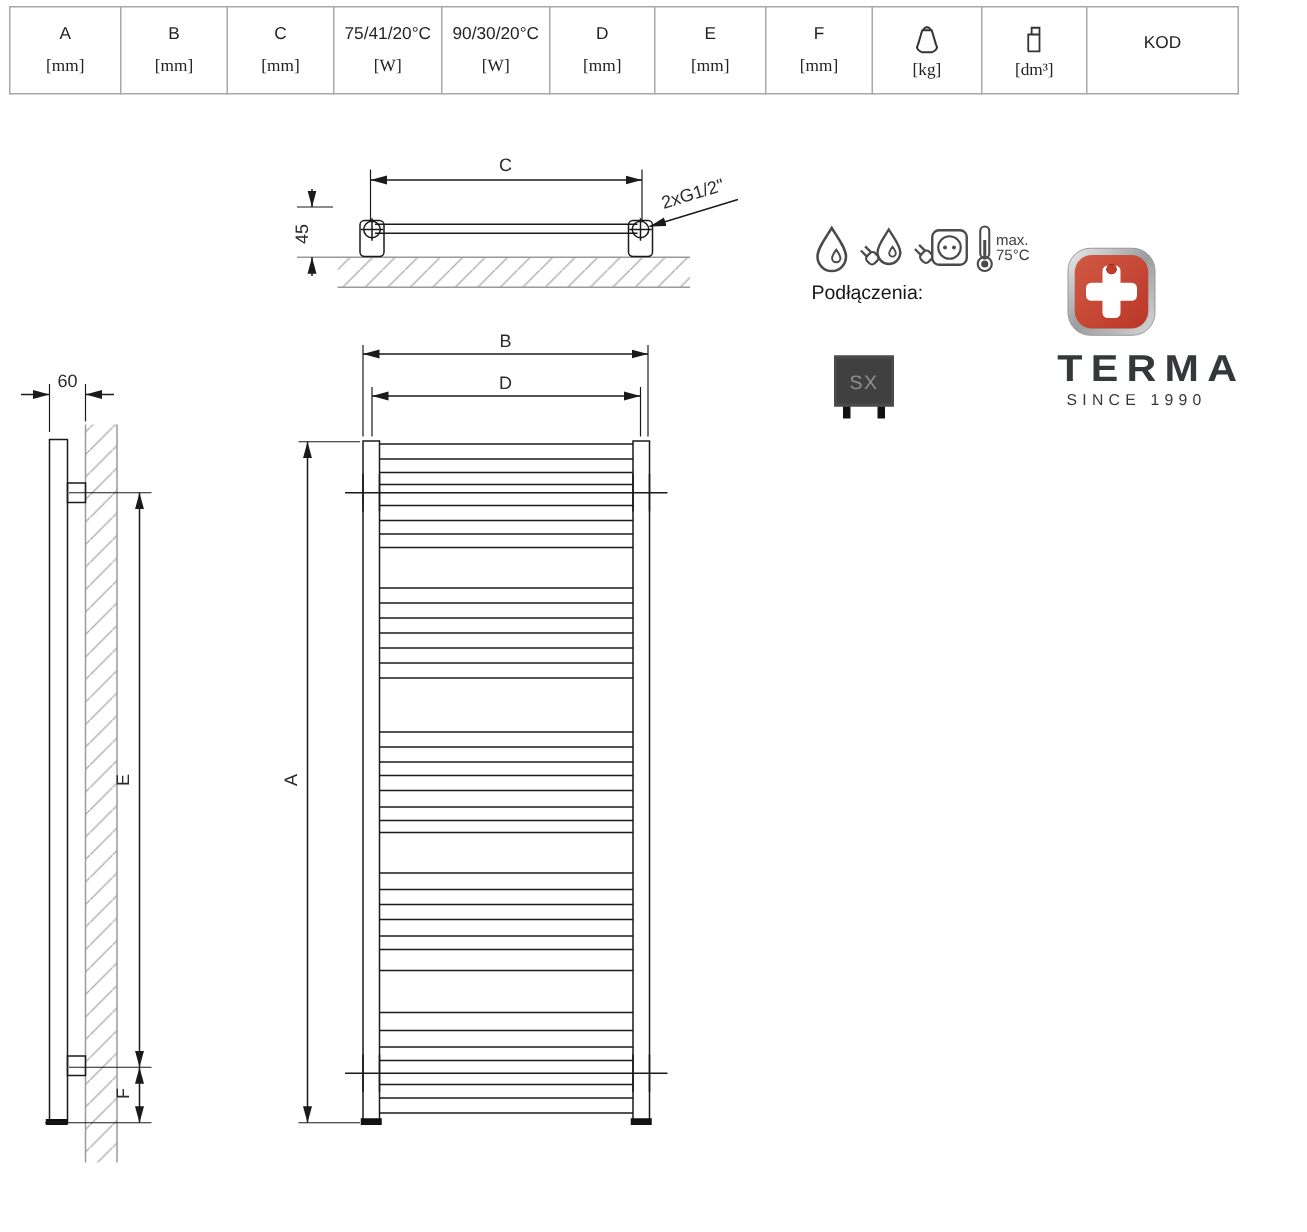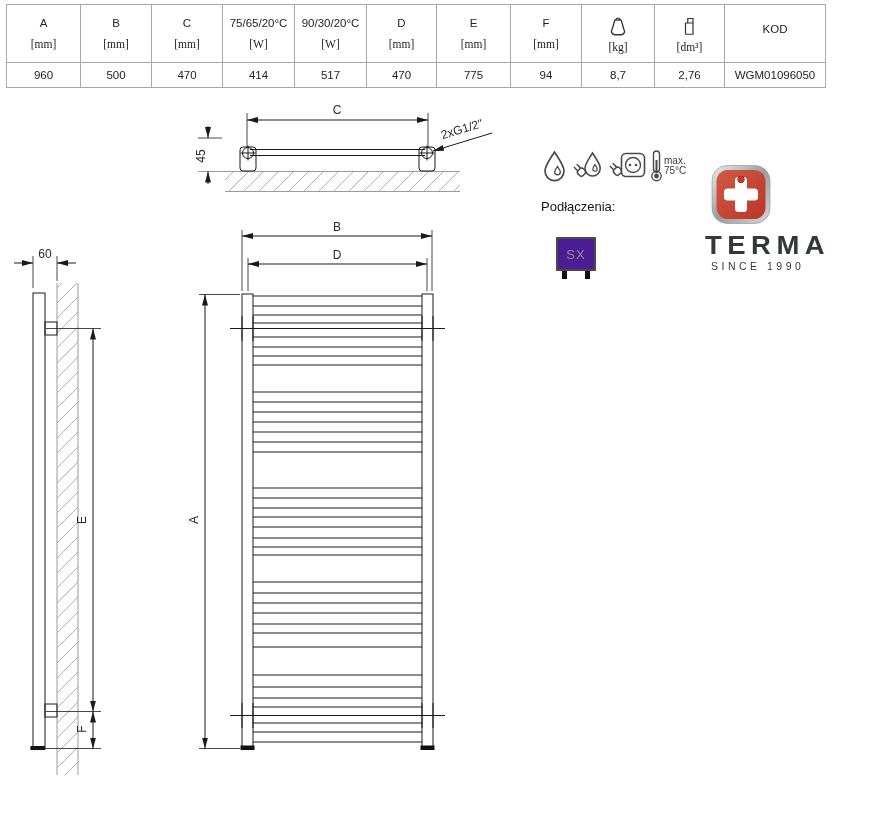--- a/index.html
+++ b/index.html
@@ -24,26 +24,26 @@
   .wall-edge{stroke:#9a9a9a;stroke-width:1;fill:none;}
   .dim-text{font-family:"Liberation Sans",sans-serif;font-size:12px;fill:#2a2a2a;}
   #front-rungs line{stroke:#1a1a1a;stroke-width:1;}
   .solid{fill:#111;stroke:none;}
 
   
   .cert-icons{position:absolute;left:541px;top:149px;display:flex;align-items:center;gap:4px;}
   .thermo-wrap{display:flex;align-items:center;gap:1px;}
   .thermo-text{display:flex;flex-direction:column;font-size:10px;color:#3c3c3c;line-height:10px;}
 
-  .podl{position:absolute;left:541px;top:199px;font-size:13px;color:#161616;}
+  .podl{position:absolute;left:541px;top:187px;font-size:13px;color:#161616;}
 
   
   .sx-wrap{position:absolute;left:556px;top:237px;width:40px;}
   .sx-box{width:36px;height:30px;border:2px solid #4a4a4a;display:flex;align-items:center;
-          justify-content:center;font-size:13px;color:#8f8f8f;letter-spacing:1px;background:#4c1d95;}
+          justify-content:center;font-size:13px;color:#8f8f8f;letter-spacing:1px;background:#404040;}
   .sx-pins{display:flex;justify-content:space-between;padding:0 6px;}
   .sx-pins div{width:5px;height:8px;background:#111;}
 
   
   .brand{position:absolute;left:711px;top:164px;width:122px;color:#34383b;}
   .brand-name{margin-top:3px;font-size:25px;font-weight:bold;letter-spacing:5px;
               transform:scaleX(1.1);transform-origin:center;line-height:26px;}
   .brand-tagline{margin-top:2px;font-size:10.5px;letter-spacing:3.5px;font-weight:normal;}
 </style>
 </head>
@@ -73,21 +73,21 @@
           </th>
       <th>
             <div class="h1">B</div>
             <div class="h2">[mm]</div>
           </th>
       <th>
             <div class="h1">C</div>
             <div class="h2">[mm]</div>
           </th>
       <th>
-            <div class="h1">75/65/20°C</div>
+            <div class="h1">75/41/20°C</div>
             <div class="h2">[W]</div>
           </th>
       <th>
             <div class="h1">90/30/20°C</div>
             <div class="h2">[W]</div>
           </th>
       <th>
             <div class="h1">D</div>
             <div class="h2">[mm]</div>
           </th>
@@ -109,33 +109,20 @@
       <th>
         <svg class="hdr-icon" width="18" height="24" viewBox="0 0 24 28">
           <path d="M6,25 V10 H9 V4 H16 V10 M6,10 H16 M16,4 V25 H6" stroke="#333" stroke-width="1.6" fill="none" stroke-linejoin="miter"></path>
         </svg>
         <div class="h2">[dm³]</div>
       </th>
       <th>
             <div class="h1">KOD</div>
             <div class="h2"></div>
           </th>
-    </tr>
-    <tr>
-      <td>960</td>
-      <td>500</td>
-      <td>470</td>
-      <td>414</td>
-      <td>517</td>
-      <td>470</td>
-      <td>775</td>
-      <td>94</td>
-      <td>8,7</td>
-      <td>2,76</td>
-      <td>WGM01096050</td>
     </tr>
   </tbody>
     </table>
 
   <svg class="drawing" width="871" height="821" viewBox="0 0 871 821">
     <defs>
       <marker id="arr" markerWidth="12" markerHeight="8" refX="11" refY="4" orient="auto-start-reverse" markerUnits="userSpaceOnUse">
         <path d="M0,1 L11,4 L0,7 Z" fill="#1a1a1a"></path>
       </marker>
       <pattern id="hatch" patternUnits="userSpaceOnUse" width="15" height="15">

